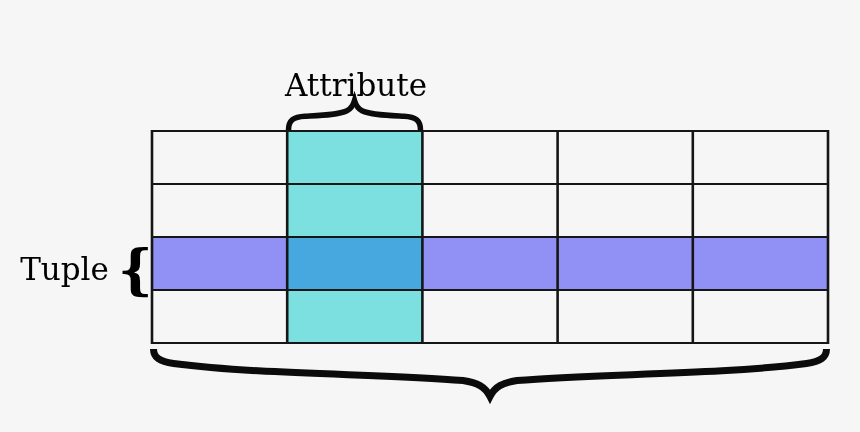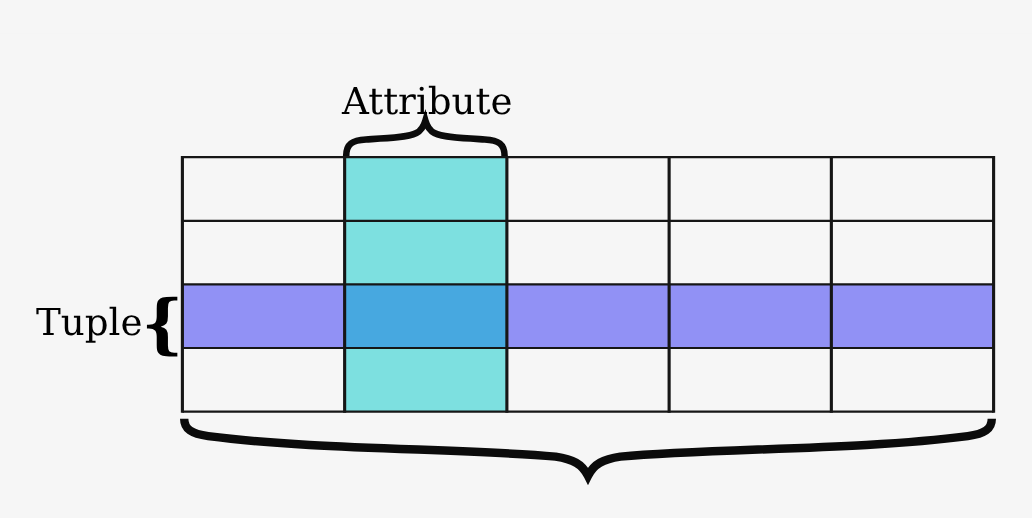--- a/index.html
+++ b/index.html
@@ -31,22 +31,22 @@
     color: var(--text, #000);
     line-height: 1;
     white-space: nowrap;
   }
   .attribute {
     left: 285px; top: 39px; width: 140px;
     text-align: center;
     font: 31px "DejaVu Serif", serif;
   }
   .tuple {
-    left: 30px; top: 223px; width: 101px;
-    text-align: left;
+    left: 14px; top: 223px; width: 101px;
+    text-align: center;
     font: 31px "DejaVu Serif", serif;
   }
   .tuple-brace {
     left: 118px; top: 209px;
     font: bold 54px "DejaVu Serif", serif;
   }
   .relation {
     left: 391px; top: 375px; width: 200px;
     text-align: center;
     font: 36px "Liberation Serif", serif;

